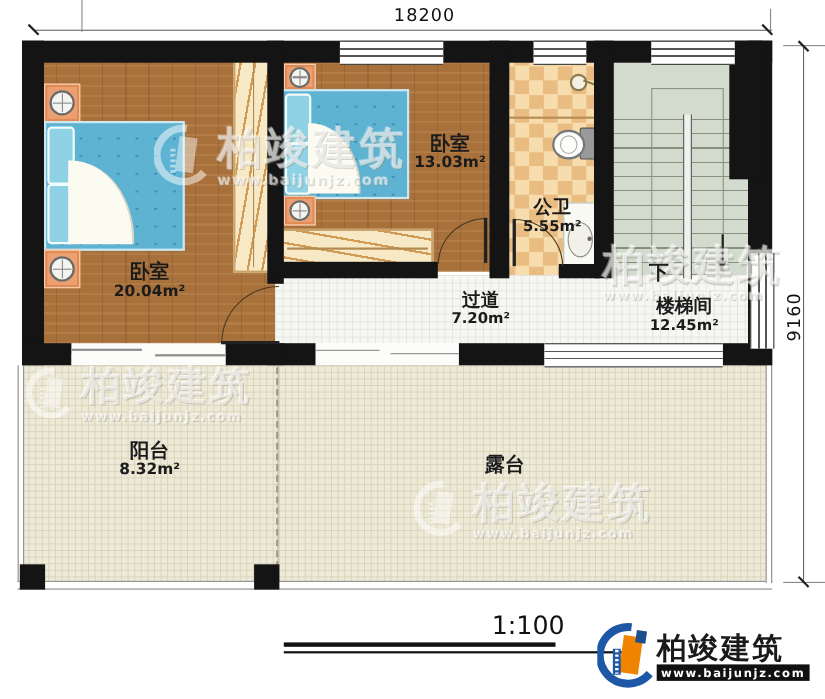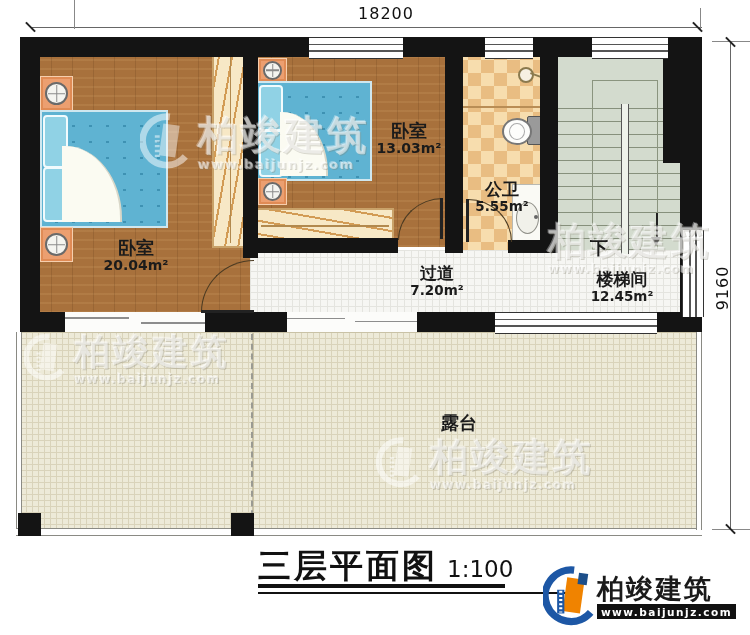--- a/index.html
+++ b/index.html
@@ -257,25 +257,28 @@
     <div class="ar">5.55m²</div>
   </div>
   <div class="room-label sm" style="left:437px;top:264px;">
     <div class="nm">过道</div>
     <div class="ar">7.20m²</div>
   </div>
   <div class="room-label sm" style="left:622px;top:270px;">
     <div class="nm">楼梯间</div>
     <div class="ar">12.45m²</div>
   </div>
+  <div class="room-label" style="left:136px;top:400px;">
+    <div class="nm">阳台</div>
+    <div class="ar">8.32m²</div>
+  </div>
   <div class="room-label" style="left:459px;top:413px;">
     <div class="nm">露台</div>
   </div>
 
-  <div class="title-cn" style="left:258px;top:544px;">三层平面图</div>
   <div class="title-scale" style="left:447px;top:556px;">1:100</div>
   <div class="rule" style="left:258px;top:584px;width:247px;height:4px;"></div>
   <div class="rule" style="left:258px;top:592px;width:309px;height:1.5px;"></div>
 
   <svg class="brand-icon" style="left:543px;top:565px;" width="52" height="66" viewBox="0 0 50 64">
     <path d="M30 5 A25 25 0 1 0 46 46" fill="none" stroke="#1d57a5" stroke-width="7"></path>
     <rect x="21" y="13" width="17" height="33" fill="#f08300" transform="rotate(8 30 29)"></rect>
     <rect x="34" y="8" width="9" height="11" fill="#1d4f8a" transform="rotate(8 38 13)"></rect>
     <line x1="17" y1="24" x2="17" y2="47" stroke="#1d57a5" stroke-width="7"></line>
     <line x1="17" y1="25" x2="17" y2="46" stroke="#fff" stroke-width="3" stroke-dasharray="2 2"></line>

